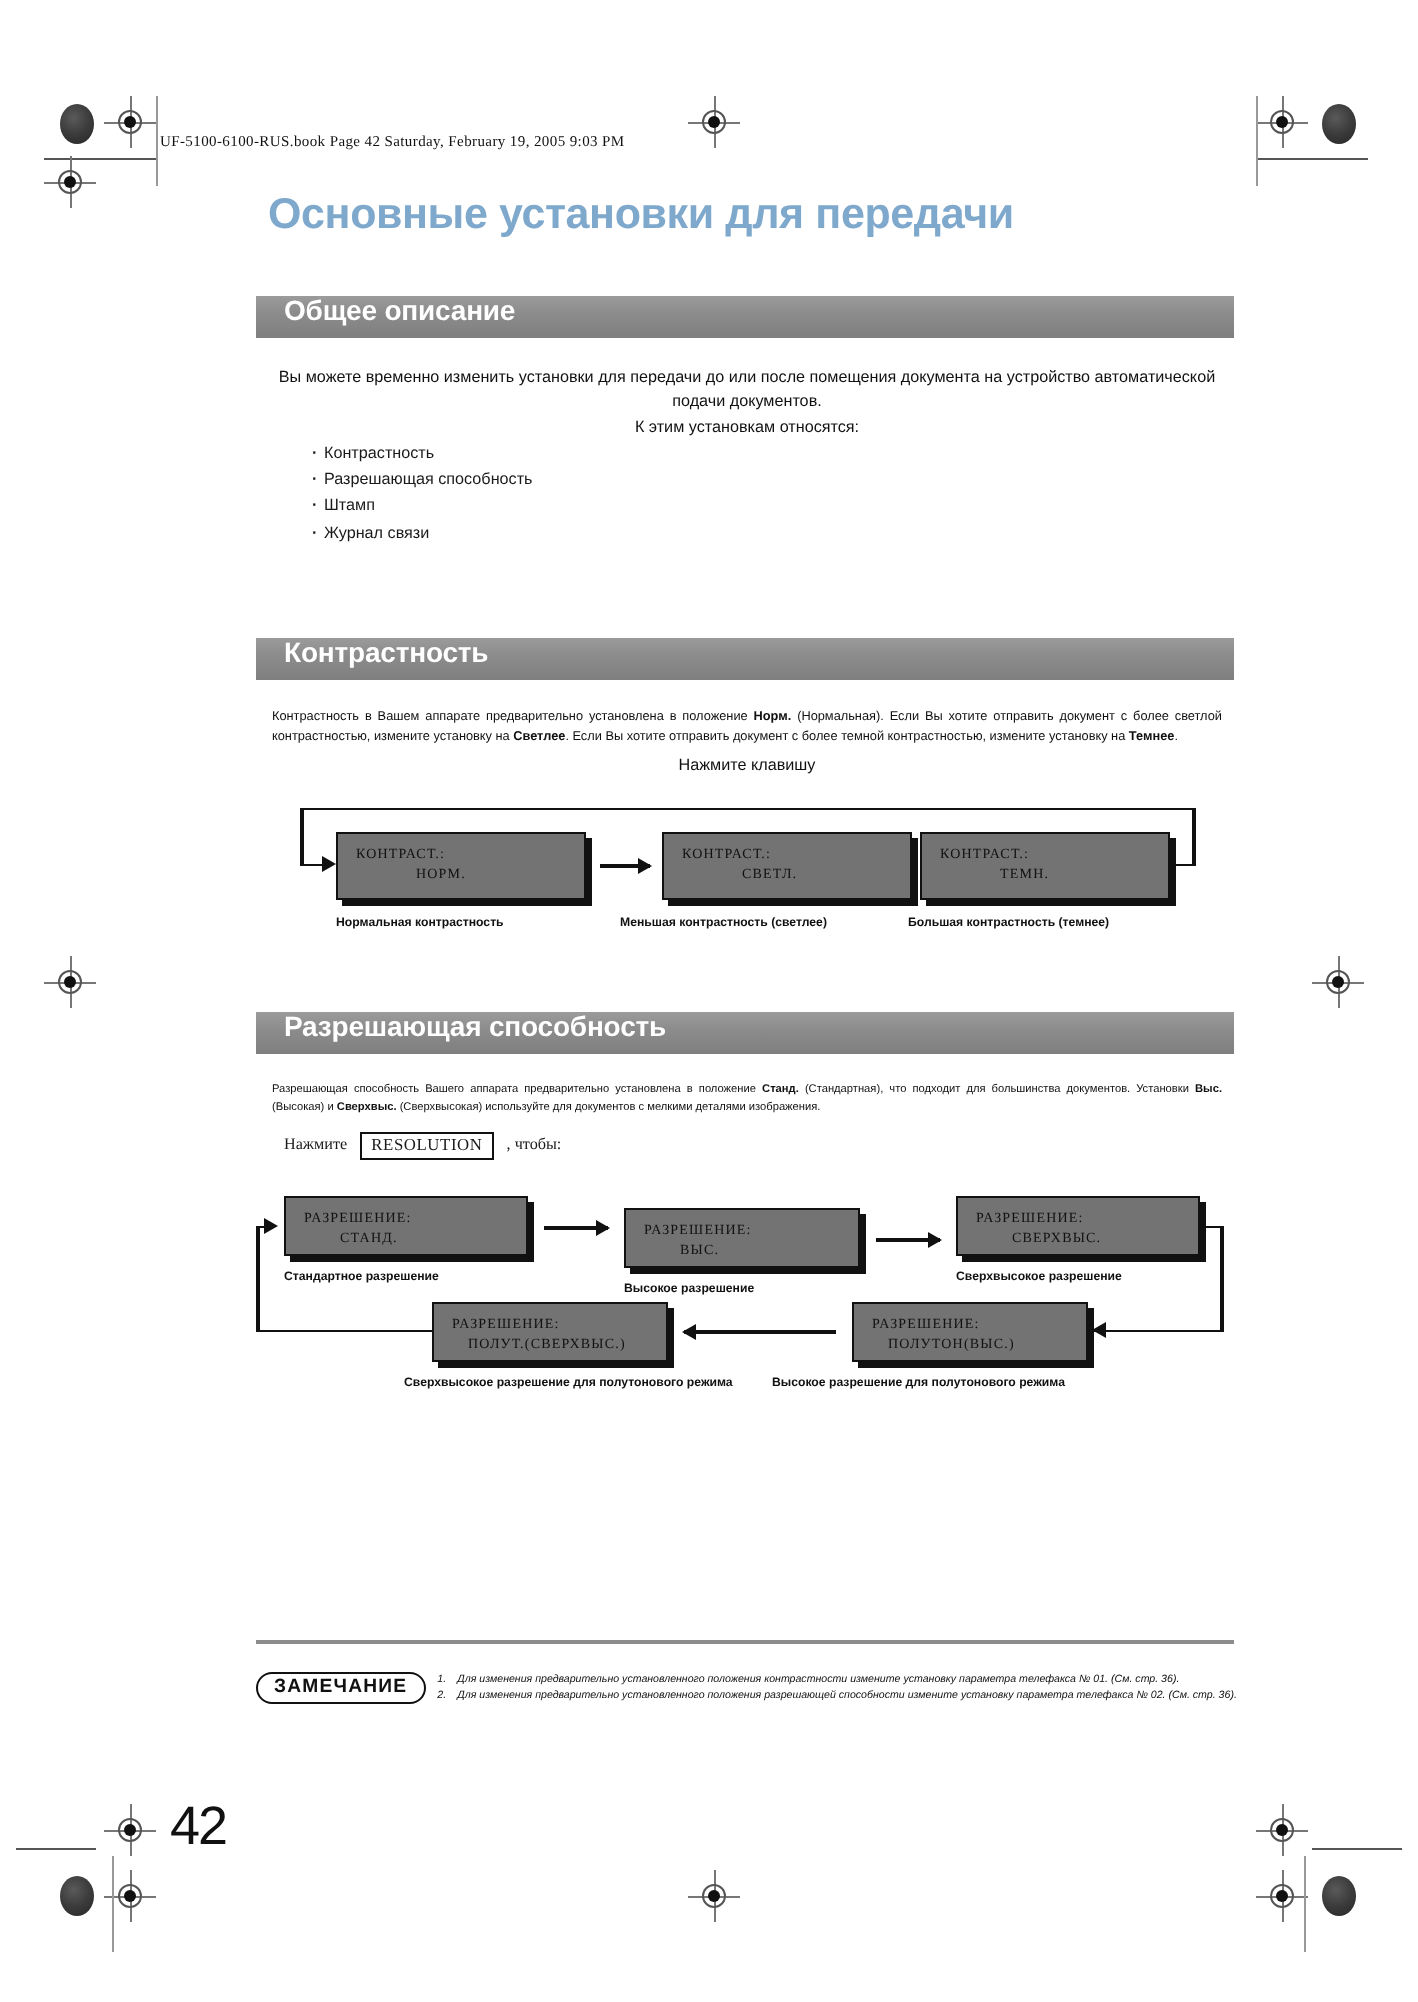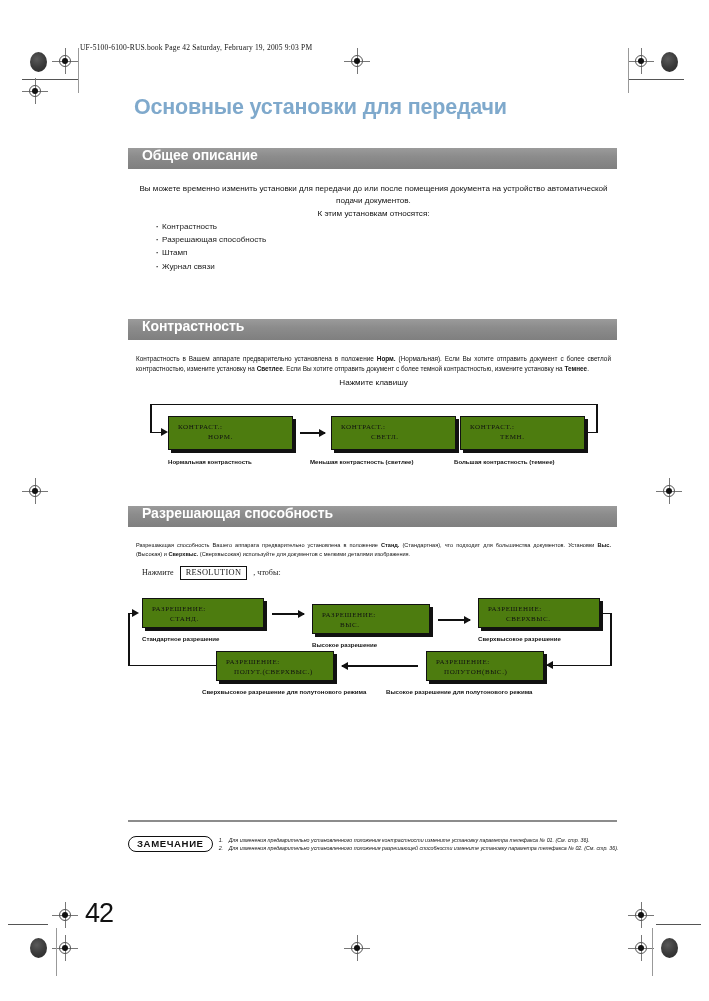--- a/index.html
+++ b/index.html
@@ -68,21 +68,21 @@
   .trimline-v {
     position: absolute;
     width: 1px;
     background: #999;
   }
 
   
   .run-header {
     position: absolute;
     left: 80px;
-    top: 43px;
+    top: 66px;
     font-family: "Liberation Serif", "DejaVu Serif", serif;
     font-size: 7.5px;
     letter-spacing: .2px;
     color: #111;
     white-space: nowrap;
   }
 
   
   .content {
     position: absolute;
@@ -168,21 +168,21 @@
   .keyline.indent { padding-left: 14px; font-family: Liberation Serif, serif; }
 
   
   .diagram {
     position: relative;
     margin: 0;
   }
   .lcd {
     position: absolute;
     border: 1px solid #111;
-    background: #4d7c0f;
+    background: #737373;
     box-shadow: 3px 3px 0 0 #111;
     box-sizing: border-box;
     font-family: "Liberation Serif", "DejaVu Serif", serif;
     font-size: 7px;
     letter-spacing: .6px;
     color: #111;
     padding: 5px 0 0 9px;
     line-height: 1.45;
   }
   .lcd .l2 { padding-left: 30px; display: block; }

